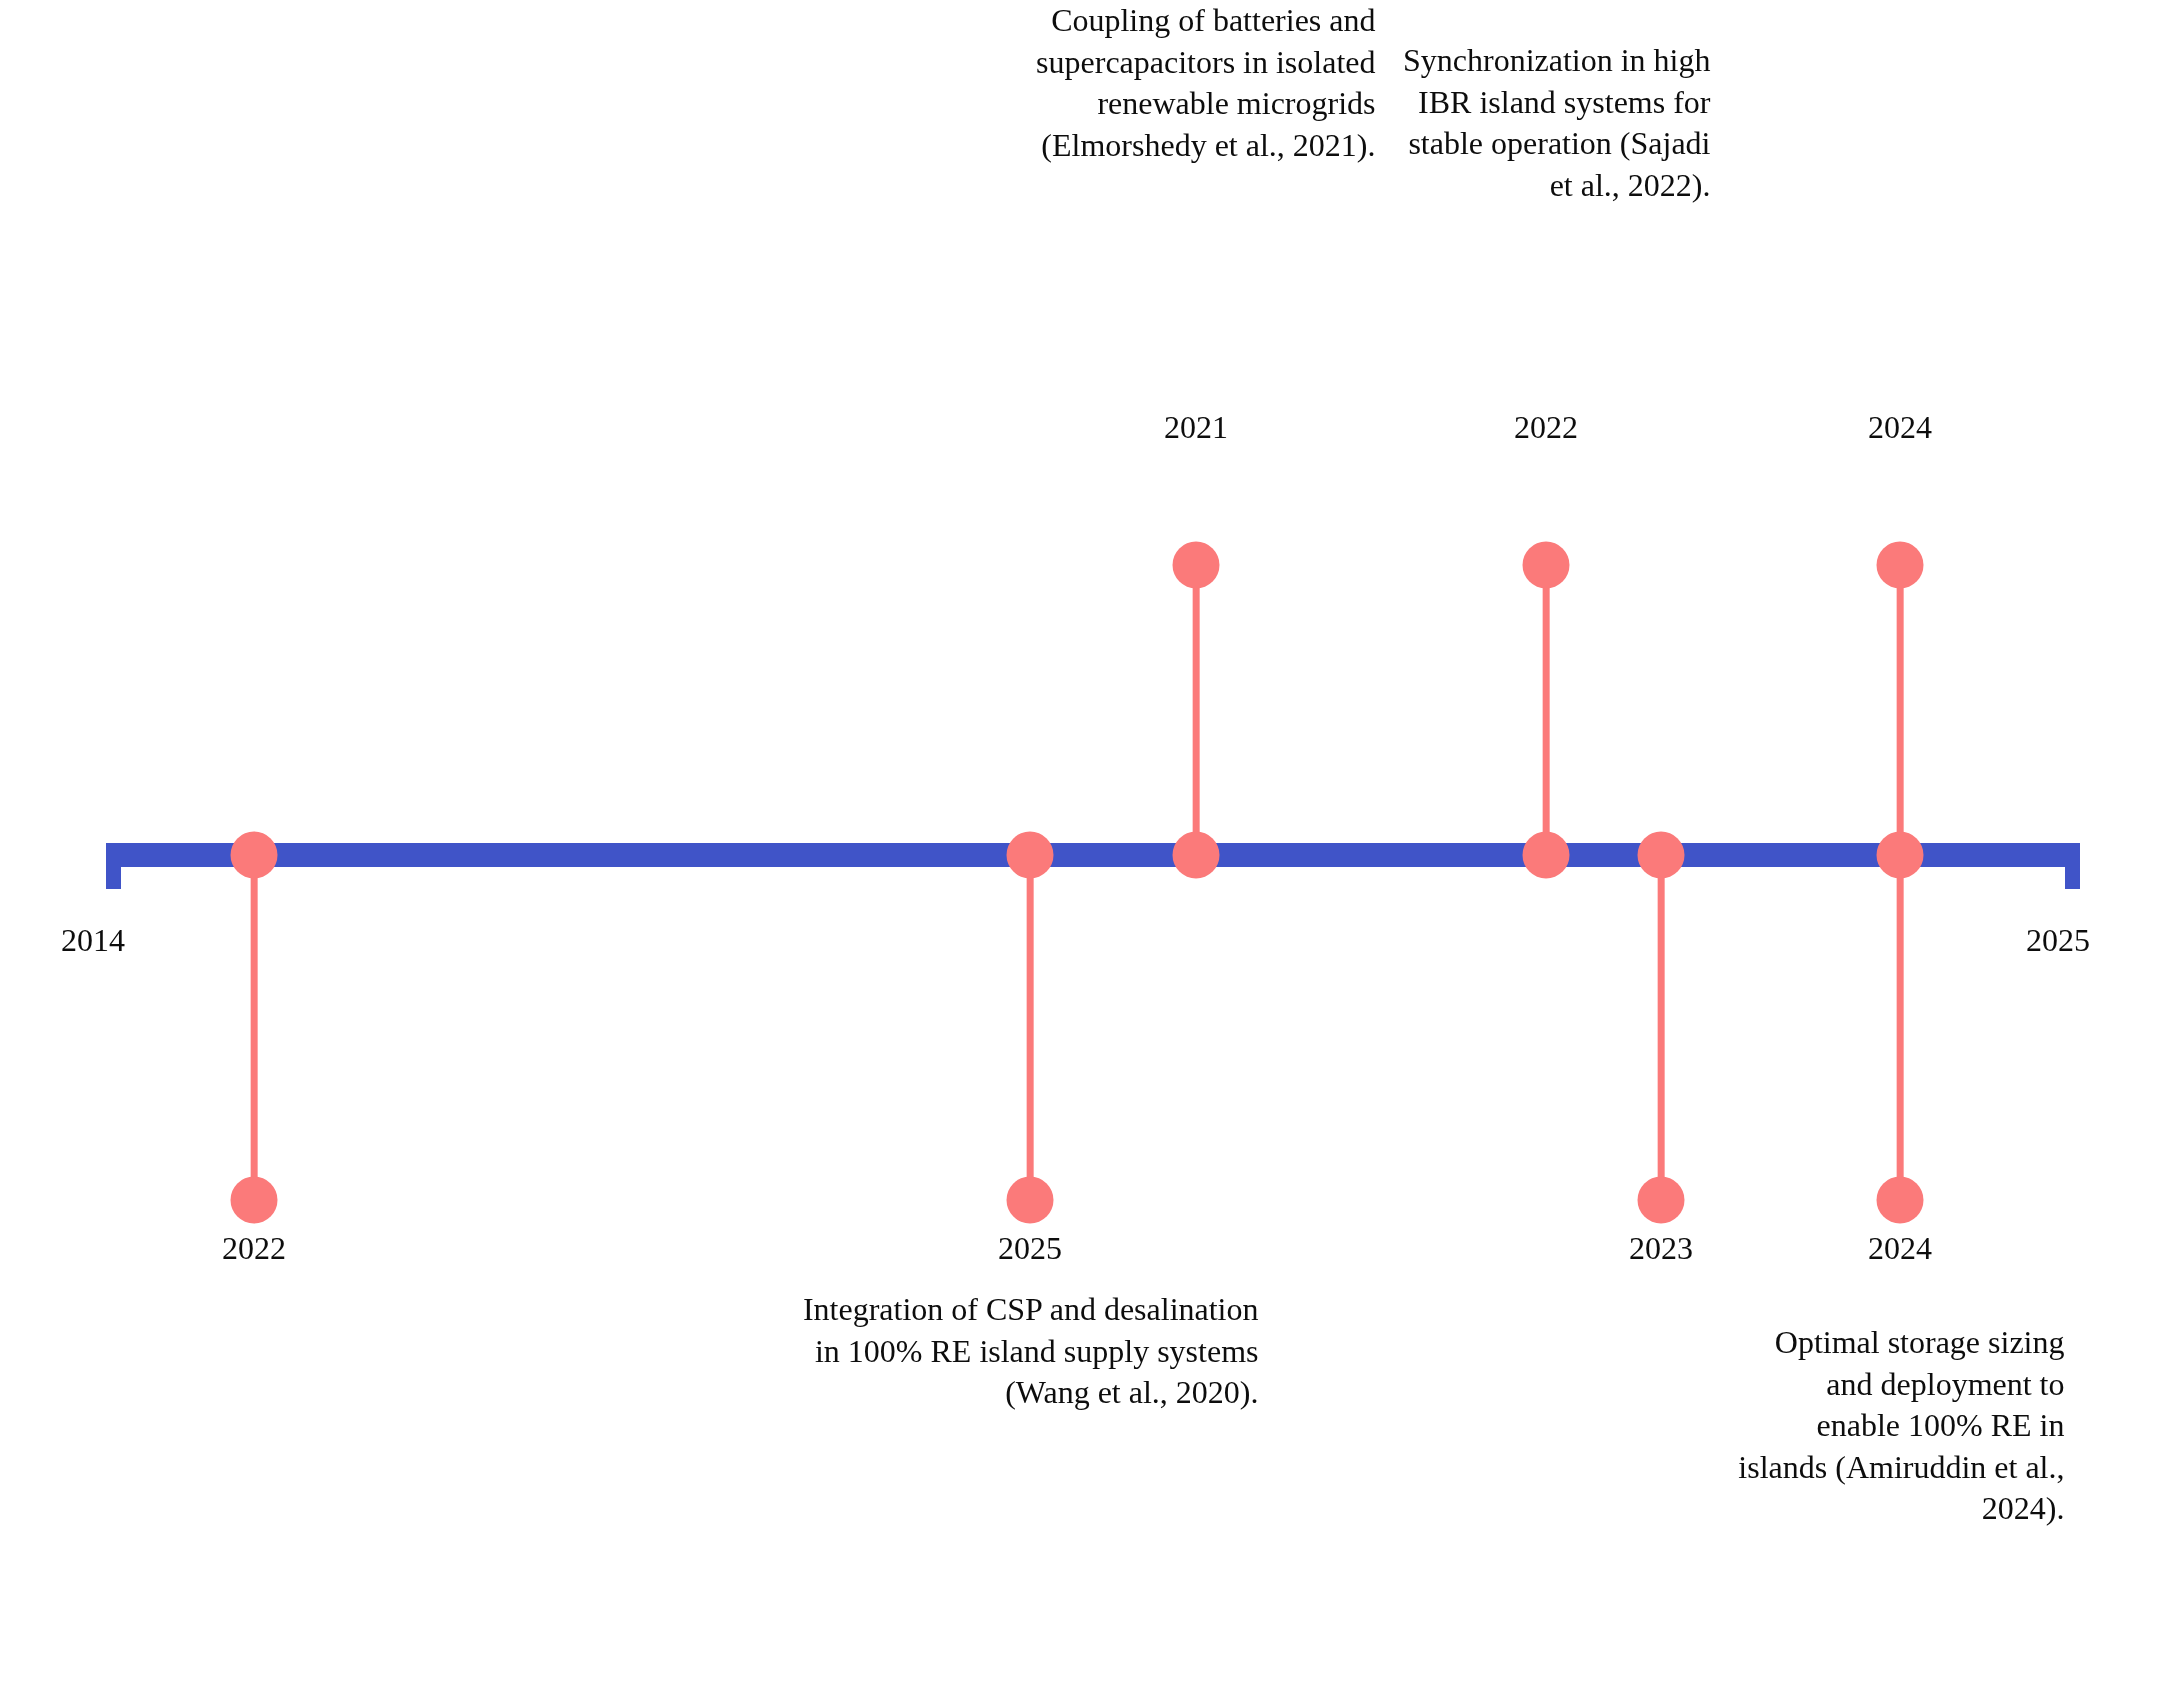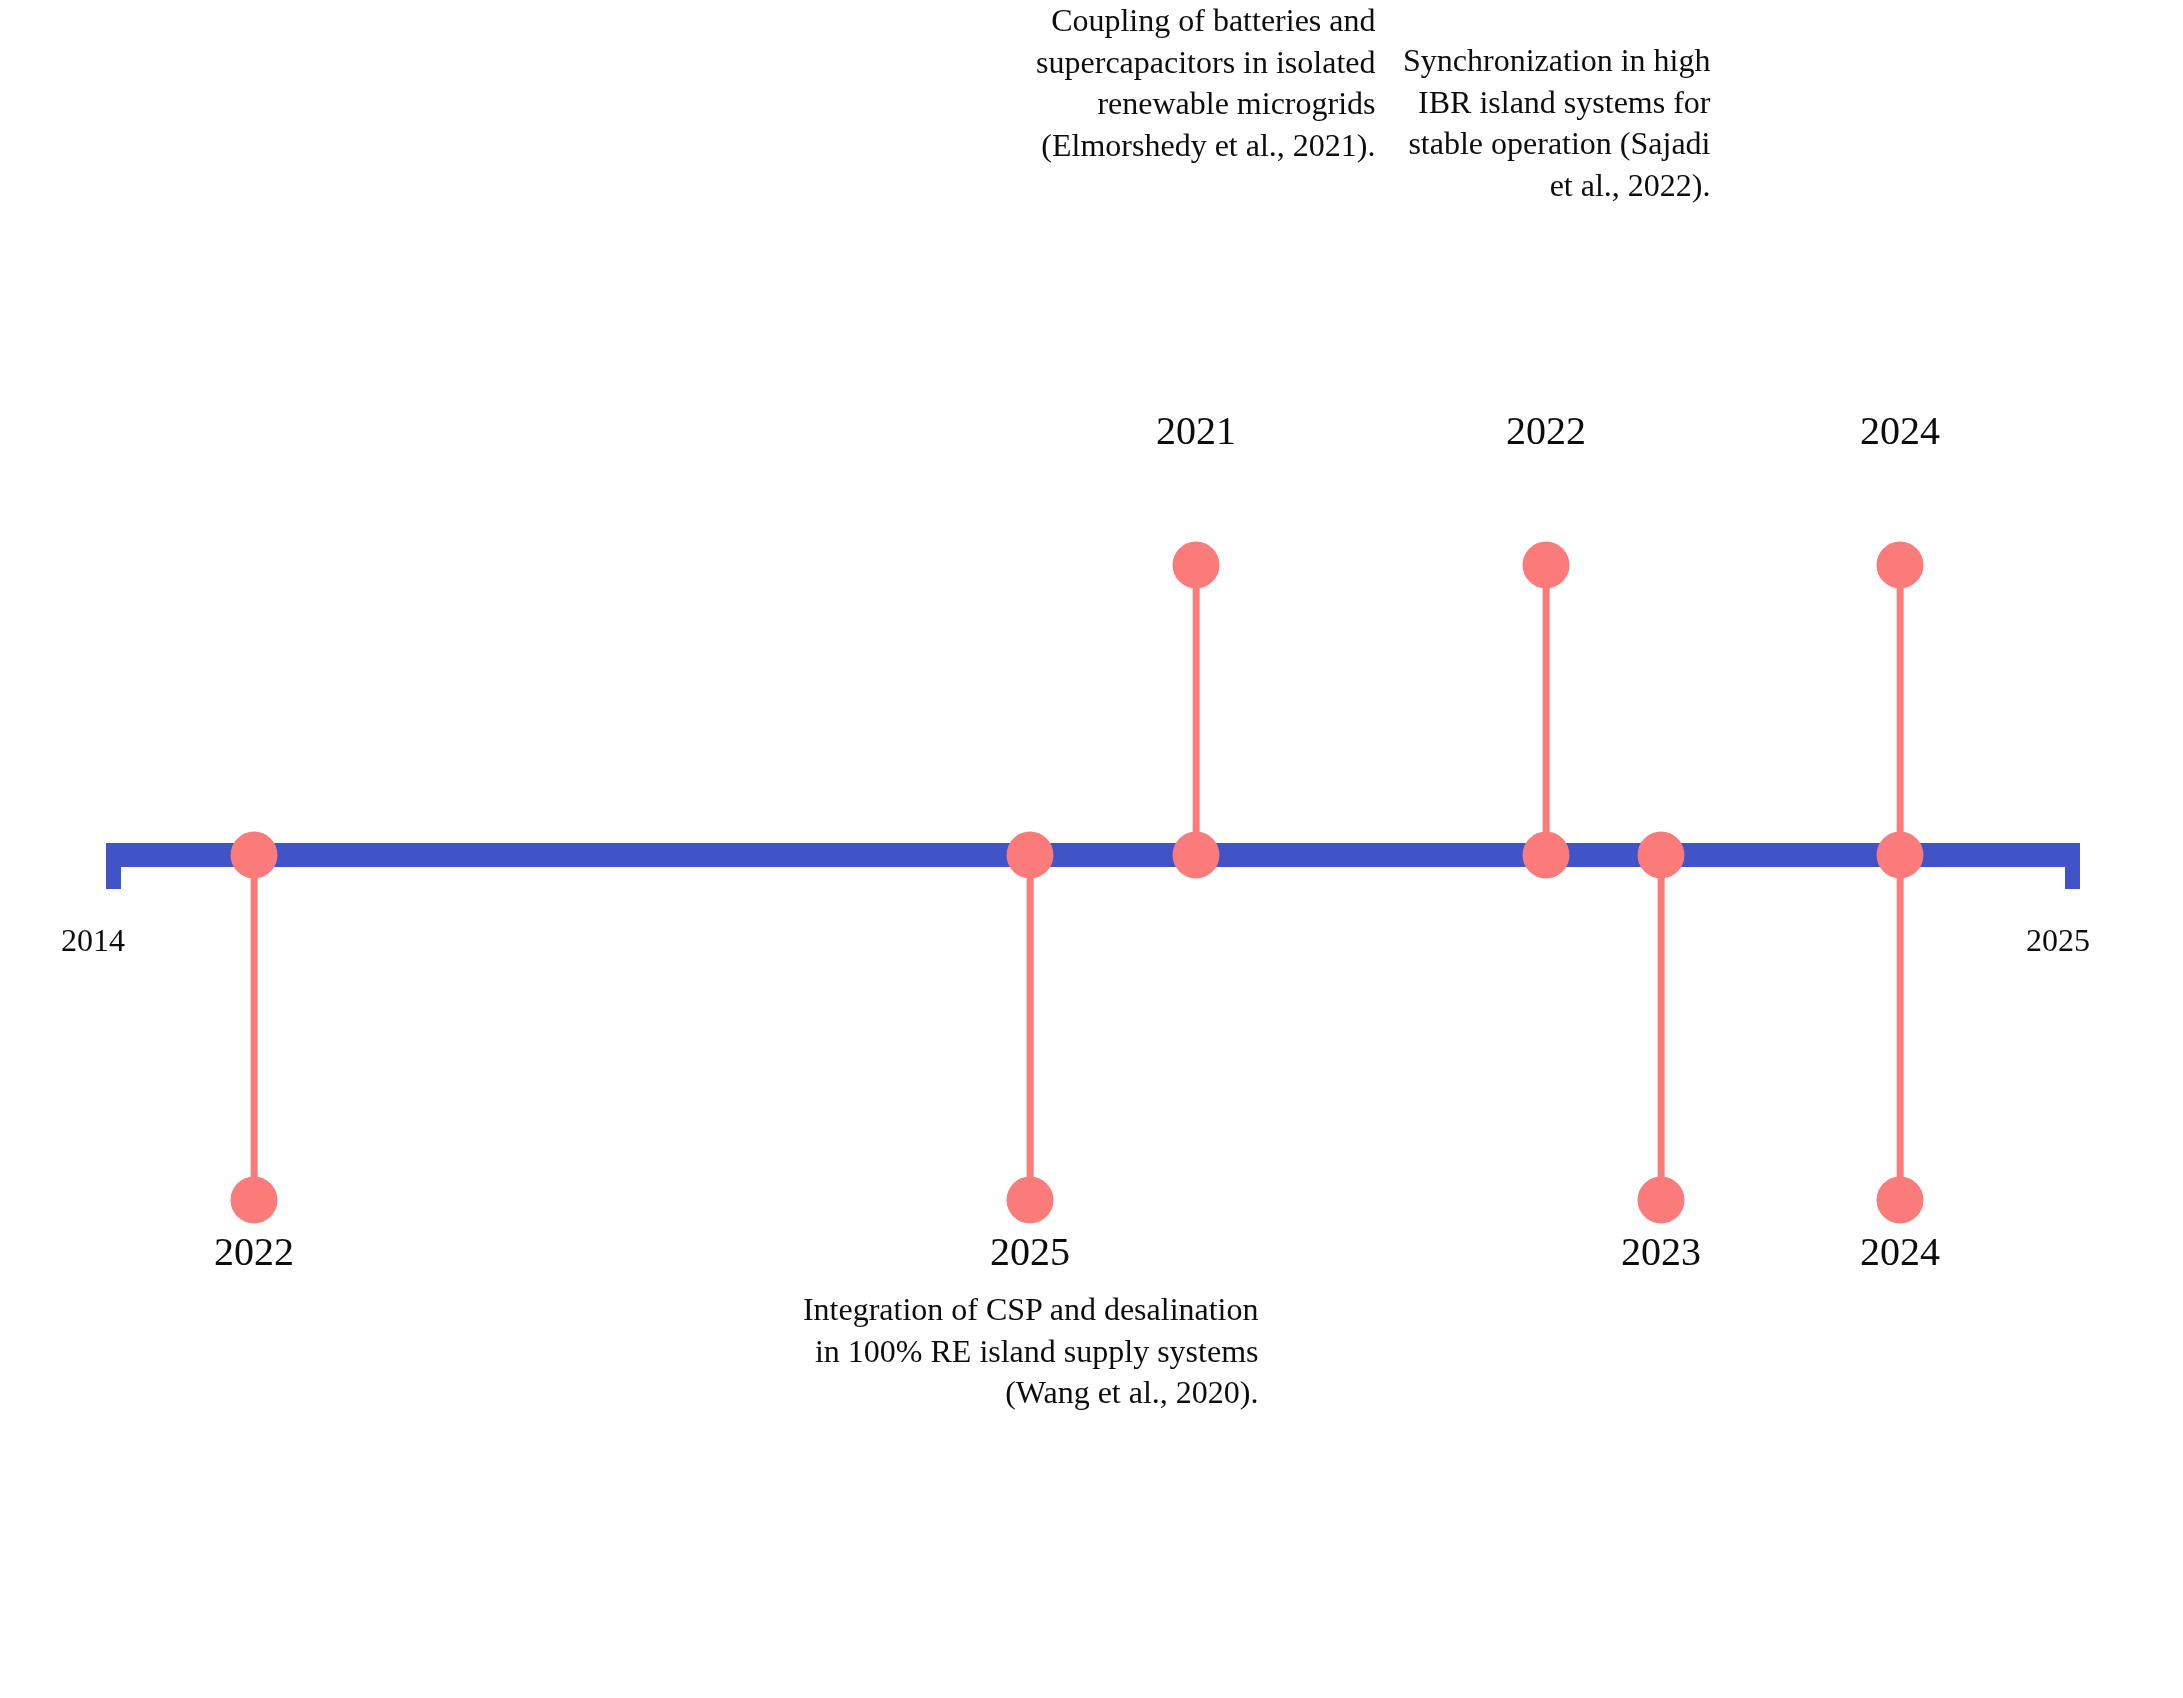--- a/index.html
+++ b/index.html
@@ -49,21 +49,21 @@
     width: 47px;
     height: 47px;
     border-radius: 50%;
     background: #fb7a7a;
     transform: translate(-50%, -50%);
   }
 
   
   .year {
     position: absolute;
-    font-size: 40px;
+    font-size: 32px;
     line-height: 1;
     text-align: center;
     transform: translateX(-50%);
     white-space: nowrap;
   }
 
   
   .endpoint-year {
     position: absolute;
     font-size: 32px;
@@ -135,15 +135,16 @@
   <div class="year" style="left:1030px; top:1232px;">2025</div>
 
   <div class="year" style="left:1661px; top:1232px;">2023</div>
 
   <div class="year" style="left:1900px; top:1232px;">2024</div>
 
 
   <div class="desc desc-bottom" style="left:1030px; top:1289px; width:457px;">Integration of CSP and desalination in 100% RE island supply systems (Wang et al., 2020).</div>
 
 
+  <div class="desc desc-bottom" style="left:1900px; top:1322px; width:329px;">Optimal storage sizing and deployment to enable 100% RE in islands (Amiruddin et al., 2024).</div>
 
 </div>
 
 
 </body></html>

